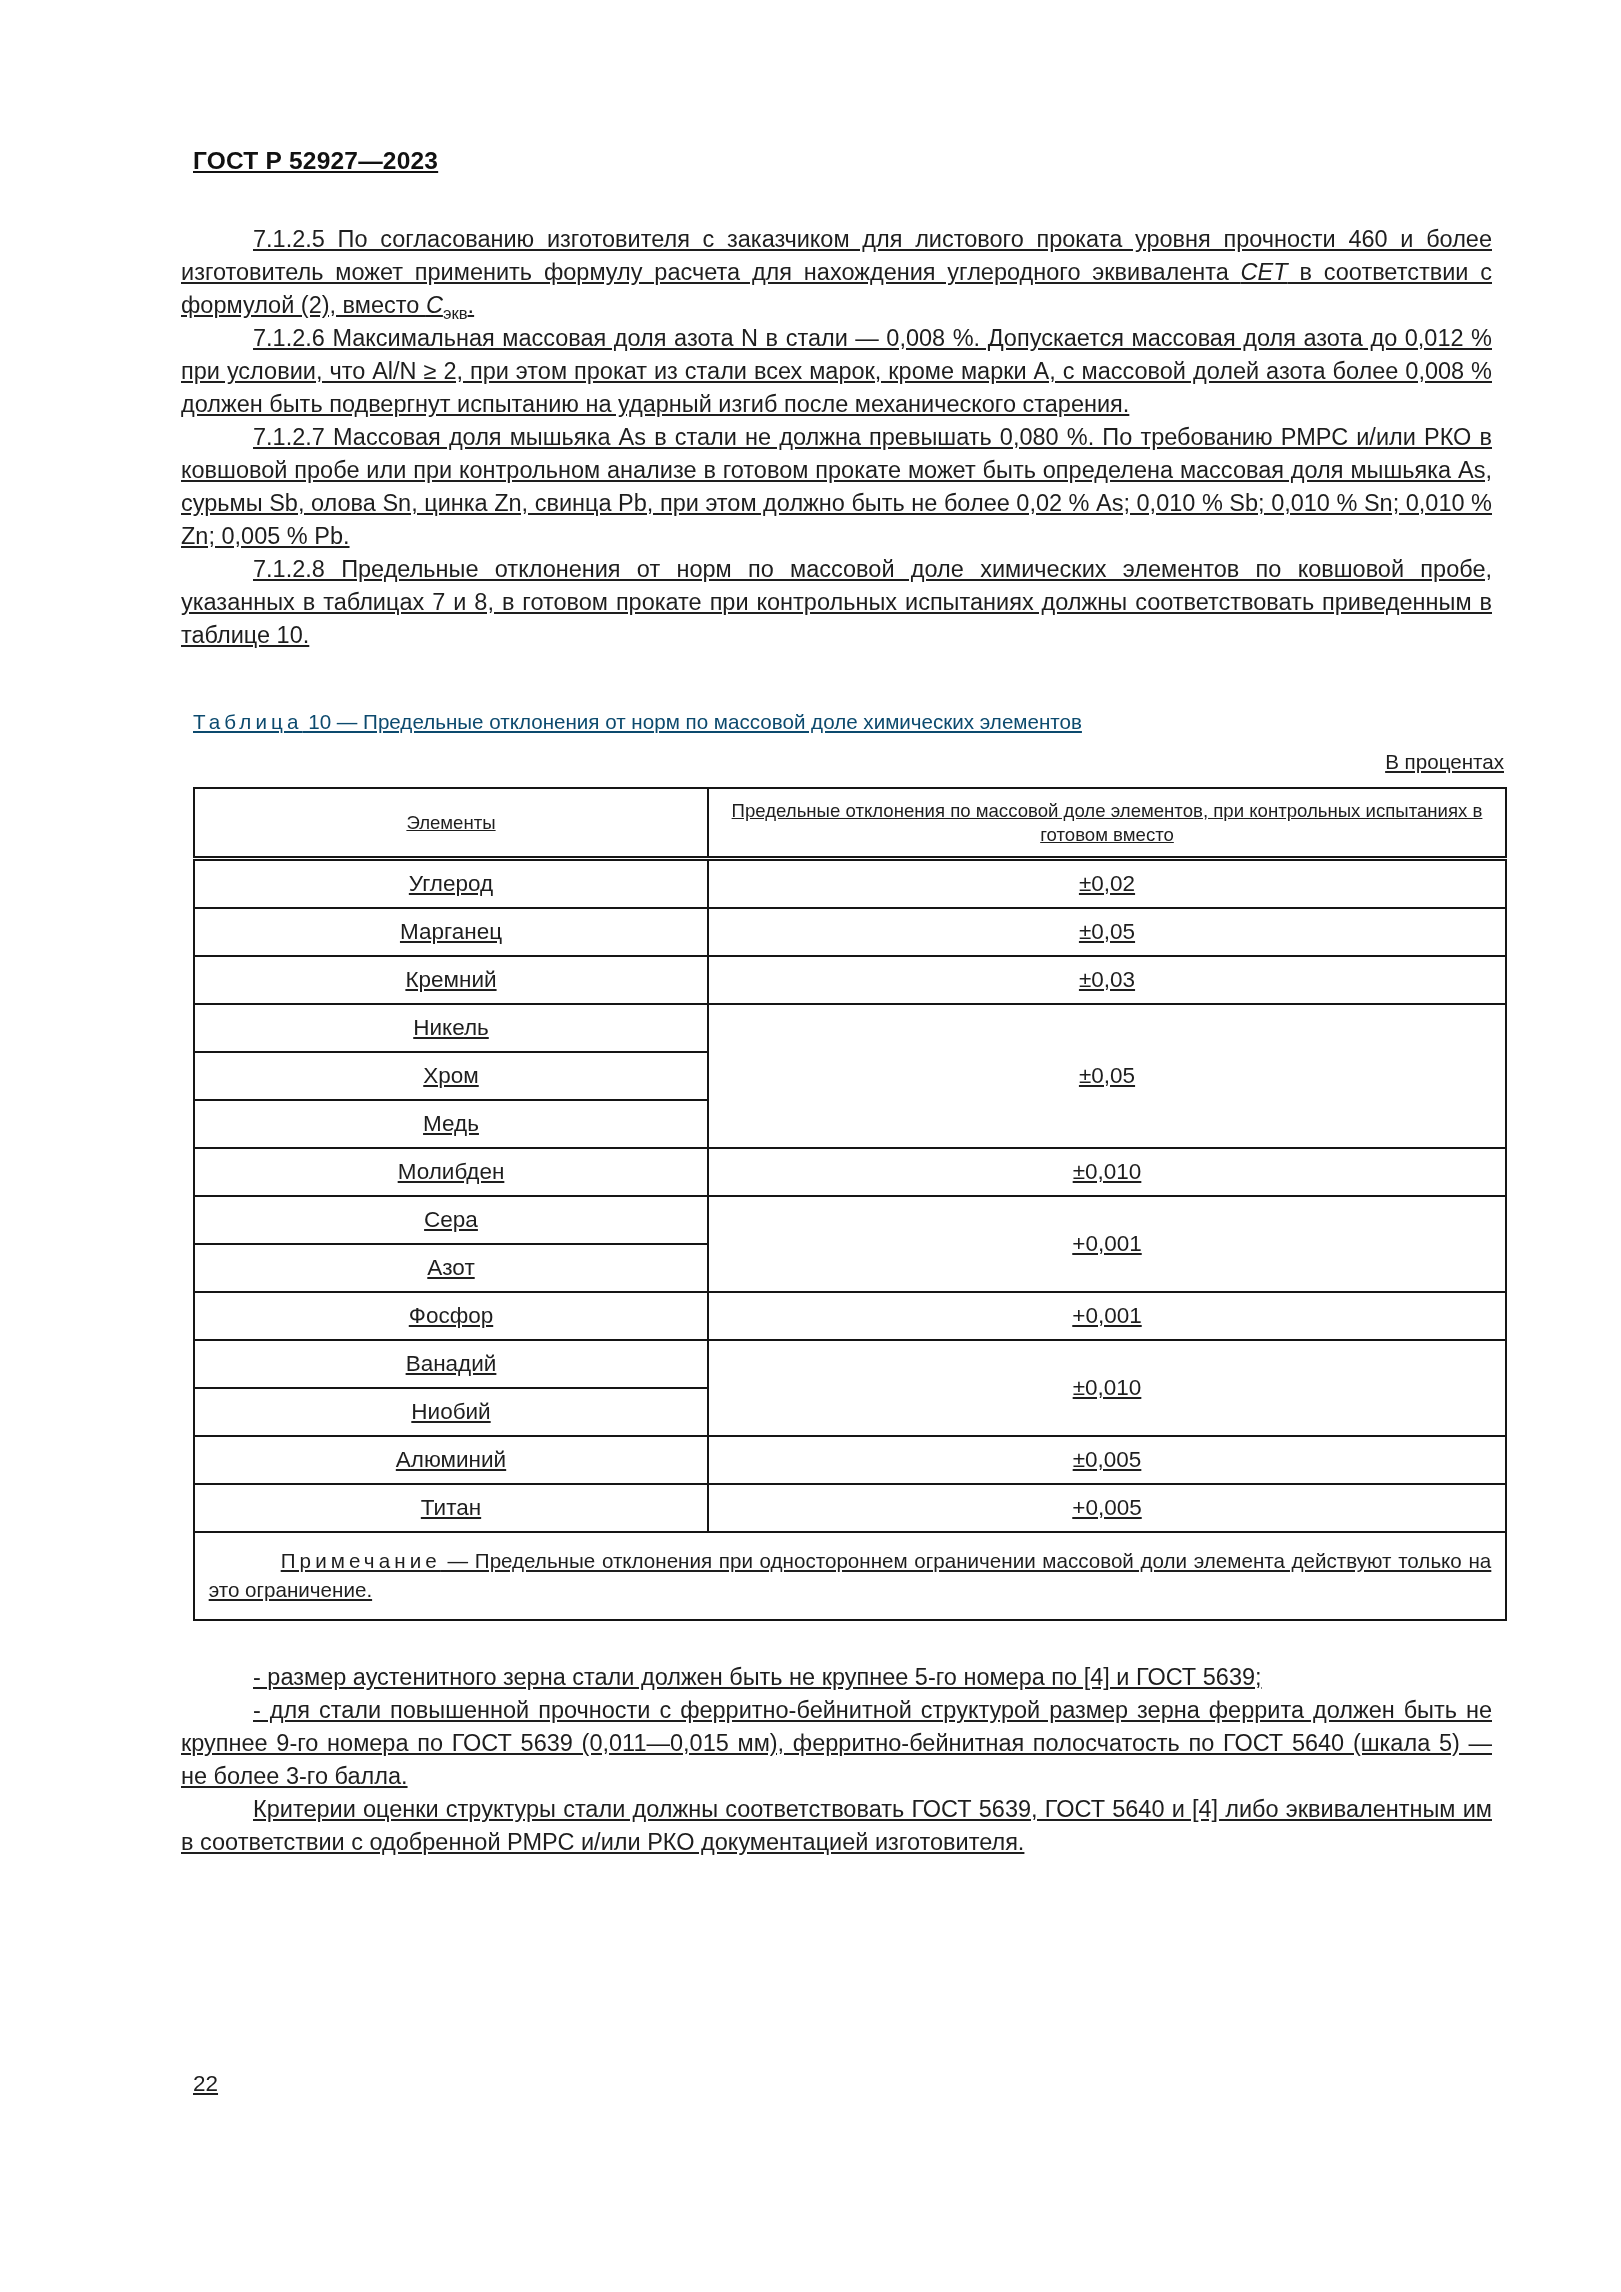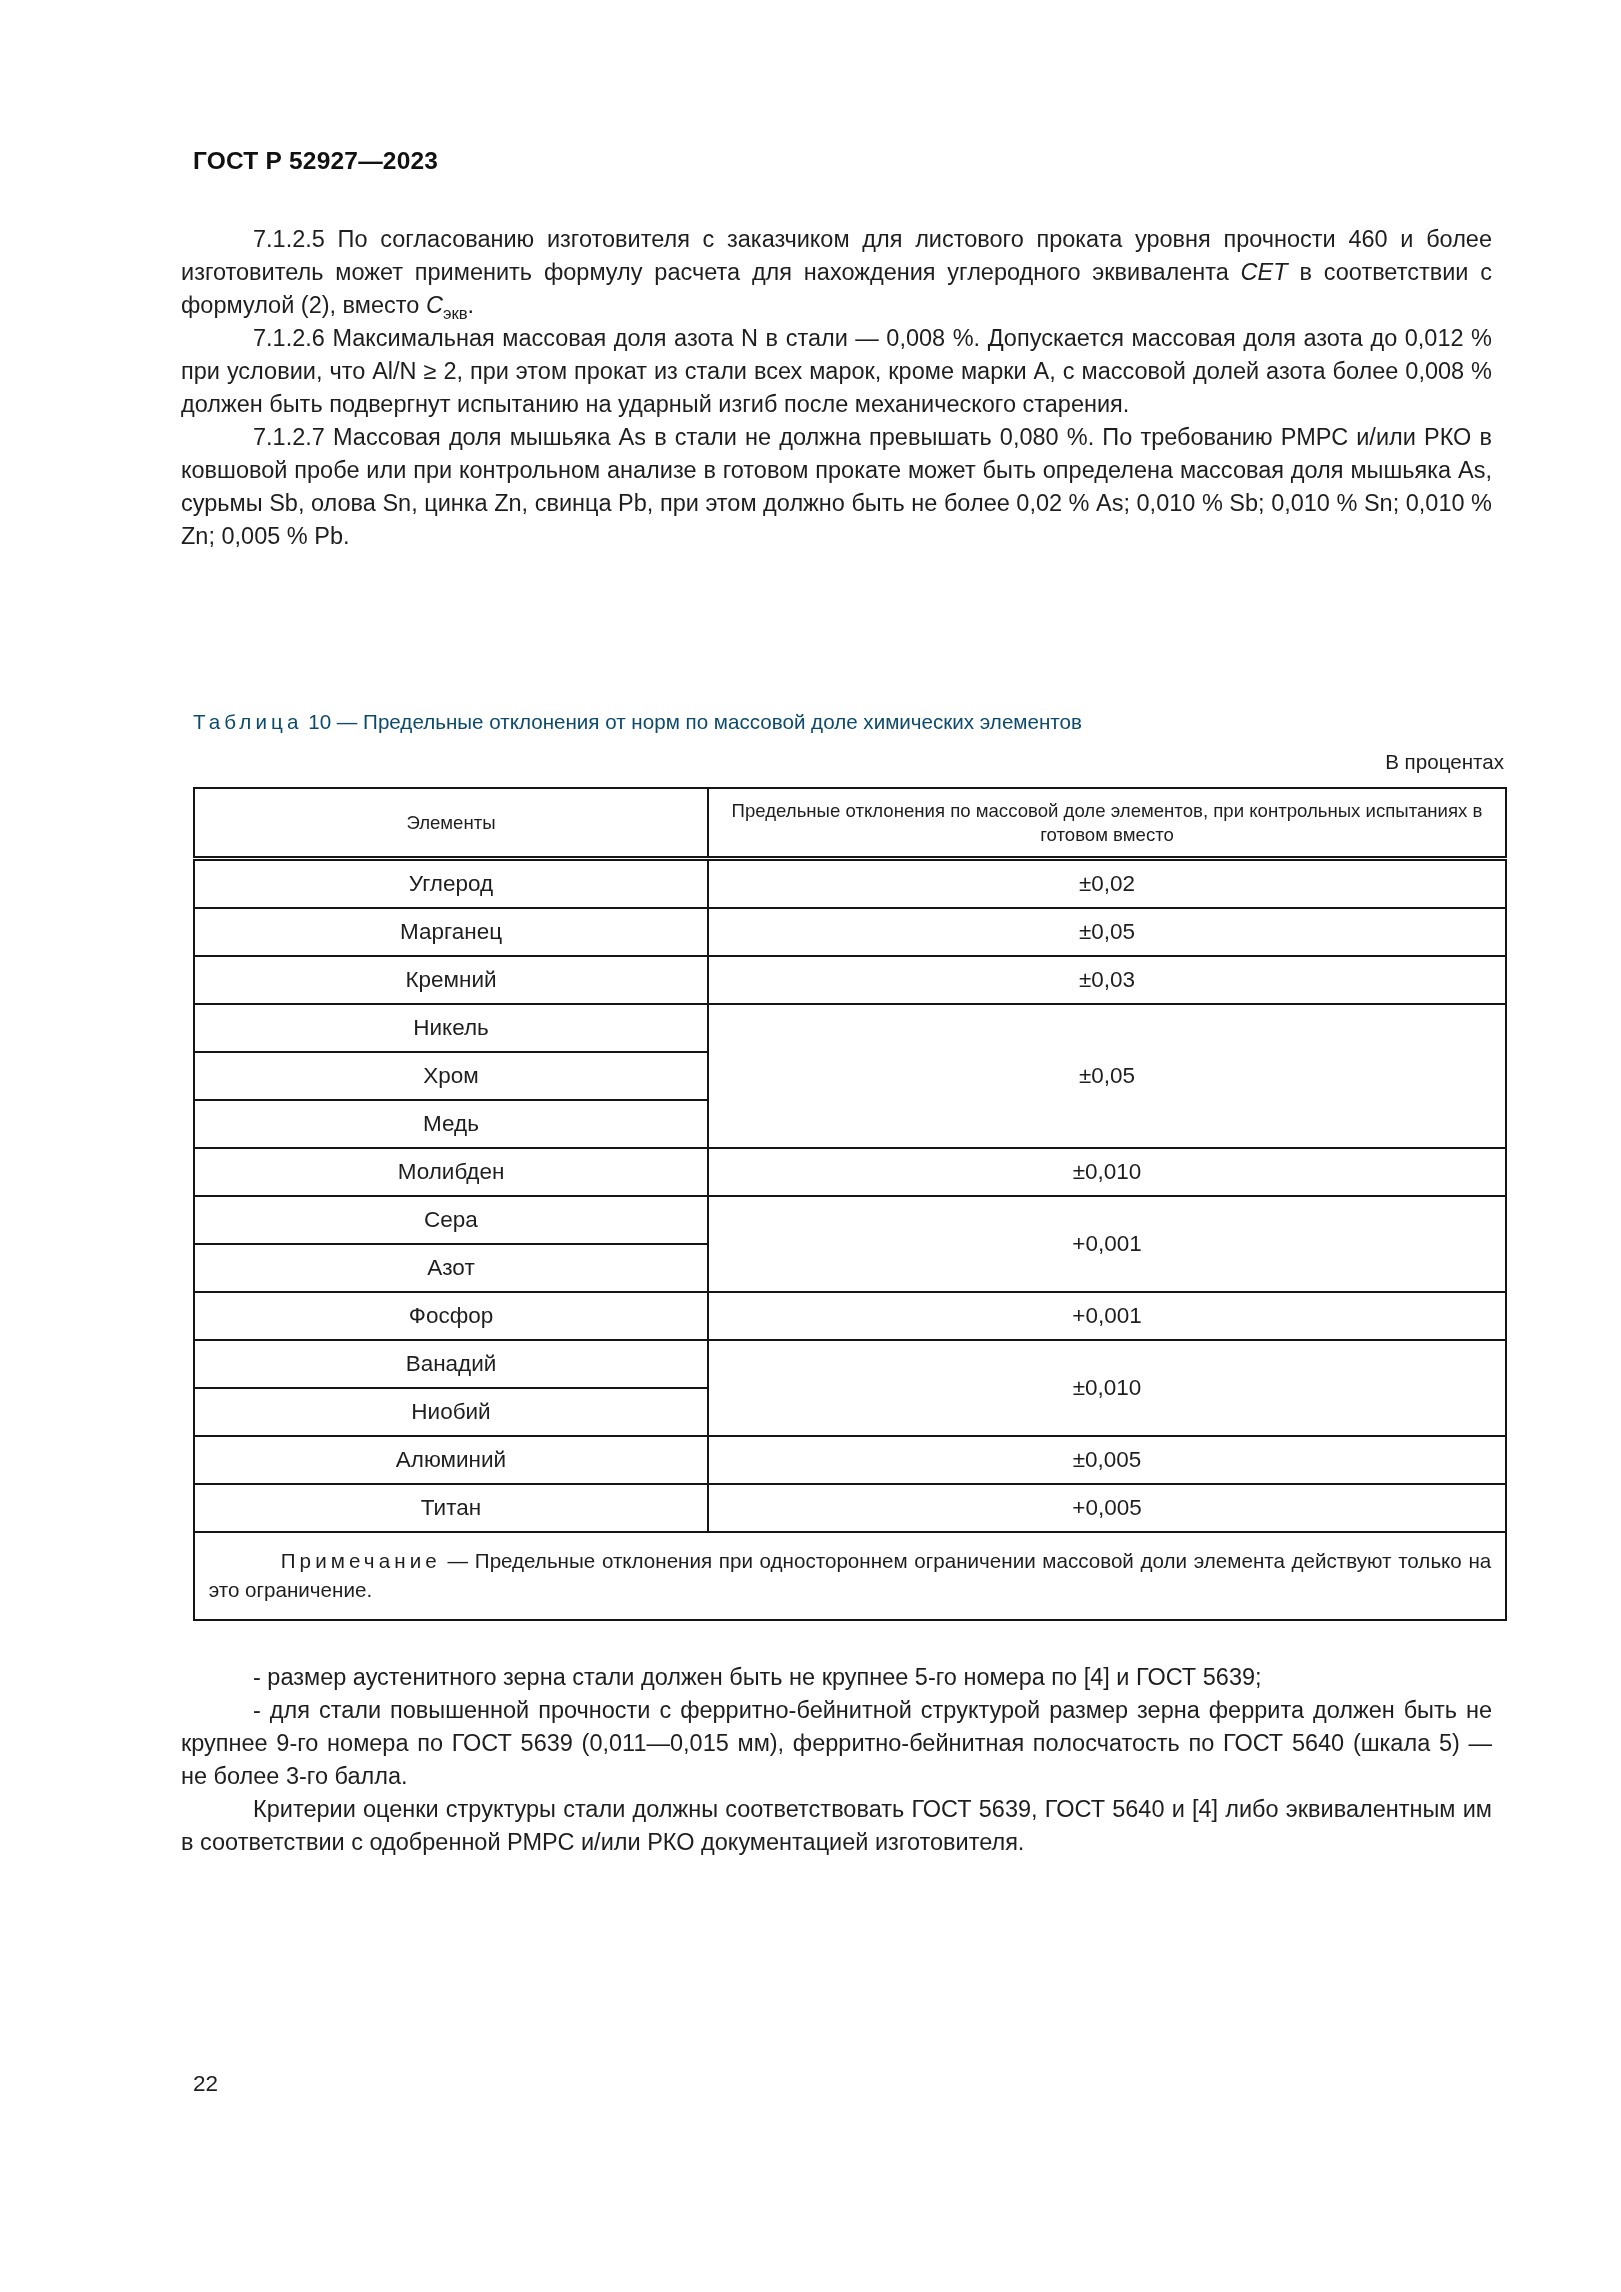--- a/index.html
+++ b/index.html
@@ -1,18 +1,18 @@
 <!DOCTYPE html>
 <html><head>
 <meta charset="utf-8">
 <style>
   html, body { margin: 0; padding: 0; background: #ffffff; }
   body { width: 1621px; height: 2293px; position: relative; overflow: hidden;
          font-family: "Liberation Sans", "DejaVu Sans", sans-serif; color: #1e1e1e; }
-  .abs { position: absolute; }
+  .abs { position: absolute; text-decoration: underline; }
   #doc-header { left: 193px; top: 147px; font-size: 24.5px; font-weight: bold; color: #111; letter-spacing: 0.2px; }
   .textblock { left: 181px; width: 1311px; font-size: 23.5px; line-height: 33px; text-align: justify; }
   .textblock p { margin: 0; text-indent: 72px; text-align: justify; }
   .textblock p.last-left { text-align-last: left; }
   .sub { font-size: 16.7px; vertical-align: -5.9px; line-height: 0; }
   .ital { font-style: italic; }
   #block1 { top: 223px; }
   #caption { left: 193px; top: 710px; font-size: 20.6px; color: #0c4a6e; }
   .spaced { letter-spacing: 4.1px; }
   #units { left: 193px; width: 1311px; top: 750px; font-size: 20.6px; text-align: right; }
@@ -34,20 +34,21 @@
 </style>
 </head>
 <body>
 
 <div id="doc-header" class="abs">ГОСТ Р 52927—2023</div>
 
 <div id="block1" class="abs textblock">
   <p class="last-left"><span>7.1.2.5 По согласованию изготовителя с заказчиком для листового проката уровня прочности 460 и более изготовитель может применить формулу расчета для нахождения углеродного эквивалента </span><span class="ital">CET</span><span> в соответствии с формулой (2), вместо </span><span class="ital">C</span><span class="sub">экв</span><span>.</span></p>
   <p class="last-left">7.1.2.6 Максимальная массовая доля азота N в стали — 0,008 %. Допускается массовая доля азота до 0,012 % при условии, что Al/N ≥ 2, при этом прокат из стали всех марок, кроме марки А, с массовой долей азота более 0,008 % должен быть подвергнут испытанию на ударный изгиб после механического старения.</p>
   <p class="last-left">7.1.2.7 Массовая доля мышьяка As в стали не должна превышать 0,080 %. По требованию РМРС и/или РКО в ковшовой пробе или при контрольном анализе в готовом прокате может быть определена массовая доля мышьяка As, сурьмы Sb, олова Sn, цинка Zn, свинца Pb, при этом должно быть не более 0,02 % As; 0,010 % Sb; 0,010 % Sn; 0,010 % Zn; 0,005 % Pb.</p>
+  <p class="last-left">7.1.2.8 Предельные отклонения от норм по массовой доле химических элементов по ковшовой пробе, указанных в таблицах 7 и 8, в готовом прокате при контрольных испытаниях должны соответствовать приведенным в таблице 10.</p>
 </div>
 
 <div id="caption" class="abs"><span class="spaced">Таблица</span><span> 10 — Предельные отклонения от норм по массовой доле химических элементов</span></div>
 
 <div id="units" class="abs">В процентах</div>
 
 <div id="table-wrap" class="abs">
   <table class="t10">
     <colgroup>
         <col class="c1">

